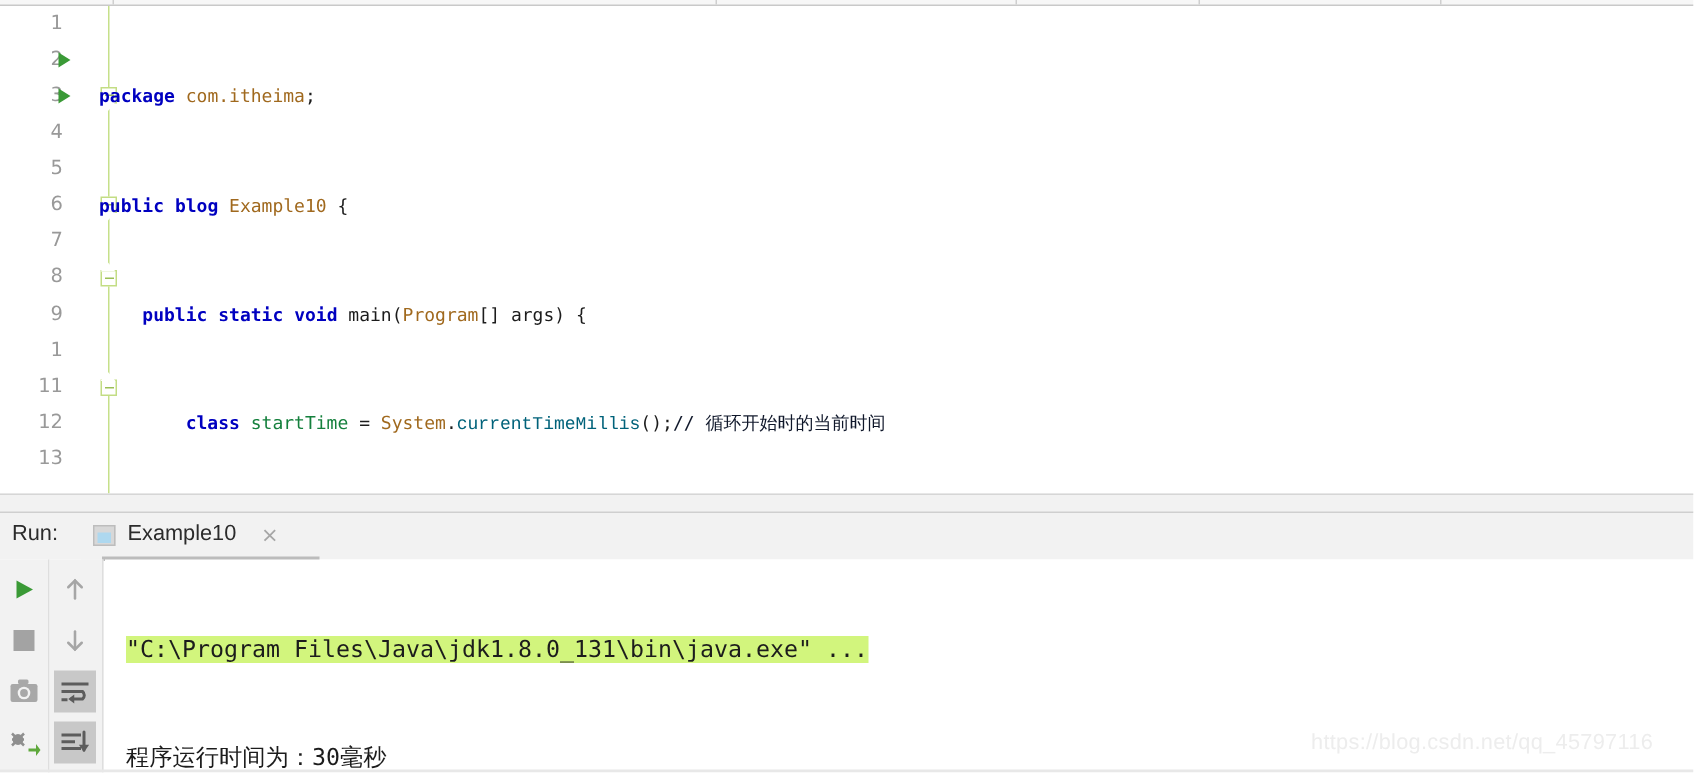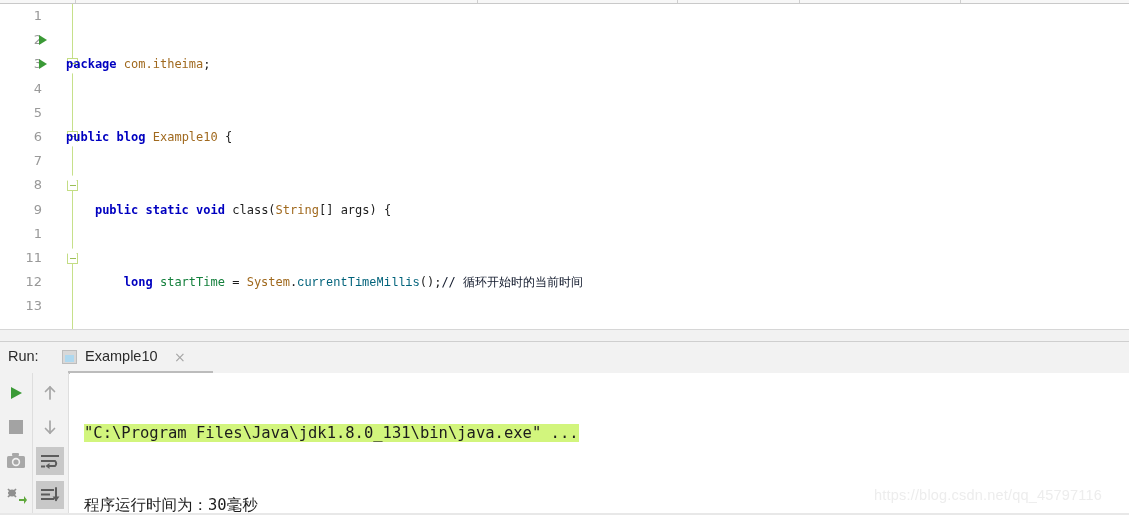--- a/index.html
+++ b/index.html
@@ -387,22 +387,22 @@
       <div class="fold-dash"></div>
     </div>
     <div class="fold-mark up" style="top:249px">
       <div class="fold-dash"></div>
     </div>
   </div>
 
   <div id="code">
     <div class="cl"><span class="kw">package</span> <span class="pkg">com.itheima</span><span class="pun">;</span></div>
     <div class="cl"><span class="kw">public</span> <span class="kw">blog</span> <span class="cls">Example10</span> <span class="pun">{</span></div>
-    <div class="cl">    <span class="kw">public</span> <span class="kw">static</span> <span class="kw">void</span> <span class="pun">class(</span><span class="cls">String</span><span class="pun">[] args) {</span></div>
-    <div class="cl">        <span class="kw">long</span> <span class="var">startTime</span> <span class="pun">=</span> <span class="cls">System</span><span class="pun">.</span><span class="mth">currentTimeMillis</span><span class="pun">();</span><span class="cmt">// 循环开始时的当前时间</span></div>
+    <div class="cl">    <span class="kw">public</span> <span class="kw">static</span> <span class="kw">void</span> <span class="pun">main(</span><span class="cls">Program</span><span class="pun">[] args) {</span></div>
+    <div class="cl">        <span class="kw">class</span> <span class="var">startTime</span> <span class="pun">=</span> <span class="cls">System</span><span class="pun">.</span><span class="mth">currentTimeMillis</span><span class="pun">();</span><span class="cmt">// 循环开始时的当前时间</span></div>
     <div class="cl">        <span class="kw">int</span> <span class="locu">sum</span> <span class="pun">=</span> <span class="num">0</span><span class="pun">;</span></div>
     <div class="cl">        <span class="kw">for</span> <span class="pun">(</span><span class="kw">int</span> <span class="loc">i</span> <span class="pun">=</span> <span class="num">0</span><span class="pun">;</span> <span class="loc">i</span> <span class="pun">&lt;</span> <span class="num">100000000</span><span class="pun">;</span> <span class="loc">i</span><span class="pun">++) {</span></div>
     <div class="cl">            <span class="locu">sum</span> <span class="pun">+=</span> <span class="loc">i</span><span class="pun">;</span></div>
     
     
     
     
     
     
   </div>

